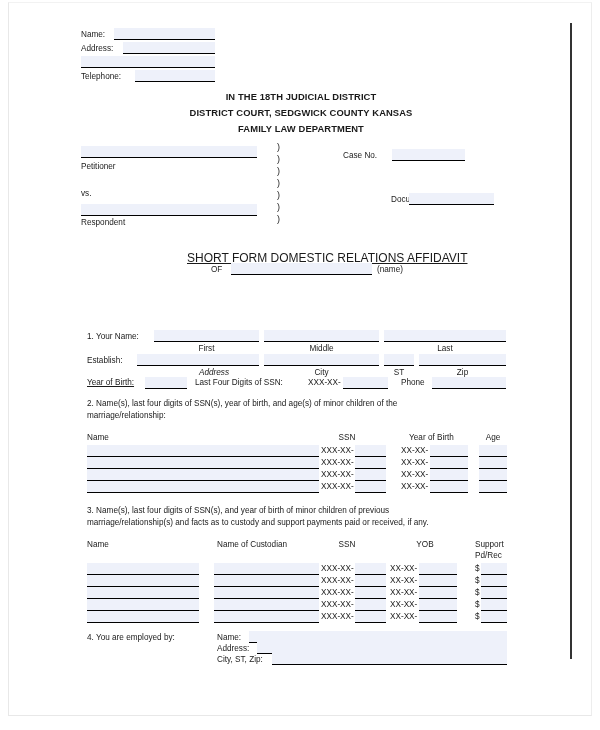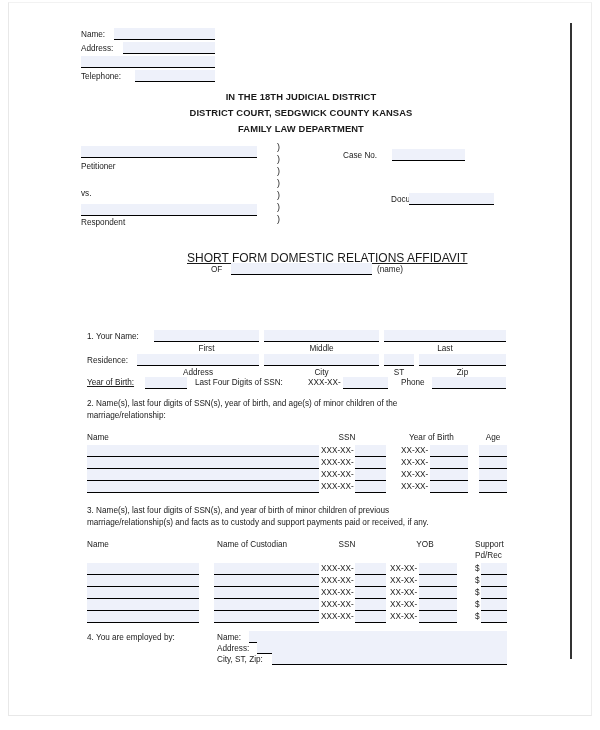--- a/index.html
+++ b/index.html
@@ -127,28 +127,28 @@
     <span class="abs t" style="left:78px; top:329px;">1. Your Name:</span>
 
     <div class="fill" style="left:145px; top:327px; width:105px;"></div>
     <div class="fill" style="left:255px; top:327px; width:115px;"></div>
     <div class="fill" style="left:375px; top:327px; width:122px;"></div>
 
     <div class="abs t ctr" style="left:145px; top:341px; width:105px;">First</div>
     <div class="abs t ctr" style="left:255px; top:341px; width:115px;text-align:center;">Middle</div>
     <div class="abs t ctr" style="left:375px; top:341px; width:122px;">Last</div>
 
-    <span class="abs t" style="left:78px; top:353px;">Residence:</span>
+    <span class="abs t" style="left:78px; top:353px;">Establish:</span>
 
     <div class="fill" style="left:128px; top:351px; width:122px;"></div>
     <div class="fill" style="left:255px; top:351px; width:115px;"></div>
     <div class="fill" style="left:375px; top:351px; width:30px;"></div>
     <div class="fill" style="left:410px; top:351px; width:87px;"></div>
 
-    <div class="abs t ctr" style="left:128px; top:365px; width:122px;">Address</div>
+    <div class="abs t ctr" style="left:144px; top:365px; width:122px;font-style:italic;">Address</div>
     <div class="abs t ctr" style="left:255px; top:365px; width:115px;">City</div>
     <div class="abs t ctr" style="left:375px; top:365px; width:30px;">ST</div>
     <div class="abs t ctr" style="left:410px; top:365px; width:87px;">Zip</div>
 
     <span class="abs t" style="left:78px; top:375px;text-decoration:underline;">Year of Birth:</span>
     <div class="fill" style="left:136px; top:374px; width:42px;"></div>
 
     <span class="abs t" style="left:186px; top:375px;">Last Four Digits of SSN:</span>
     <span class="abs t" style="left:299px; top:375px;">XXX-XX-</span>
     <div class="fill" style="left:334px; top:374px; width:45px;"></div>

